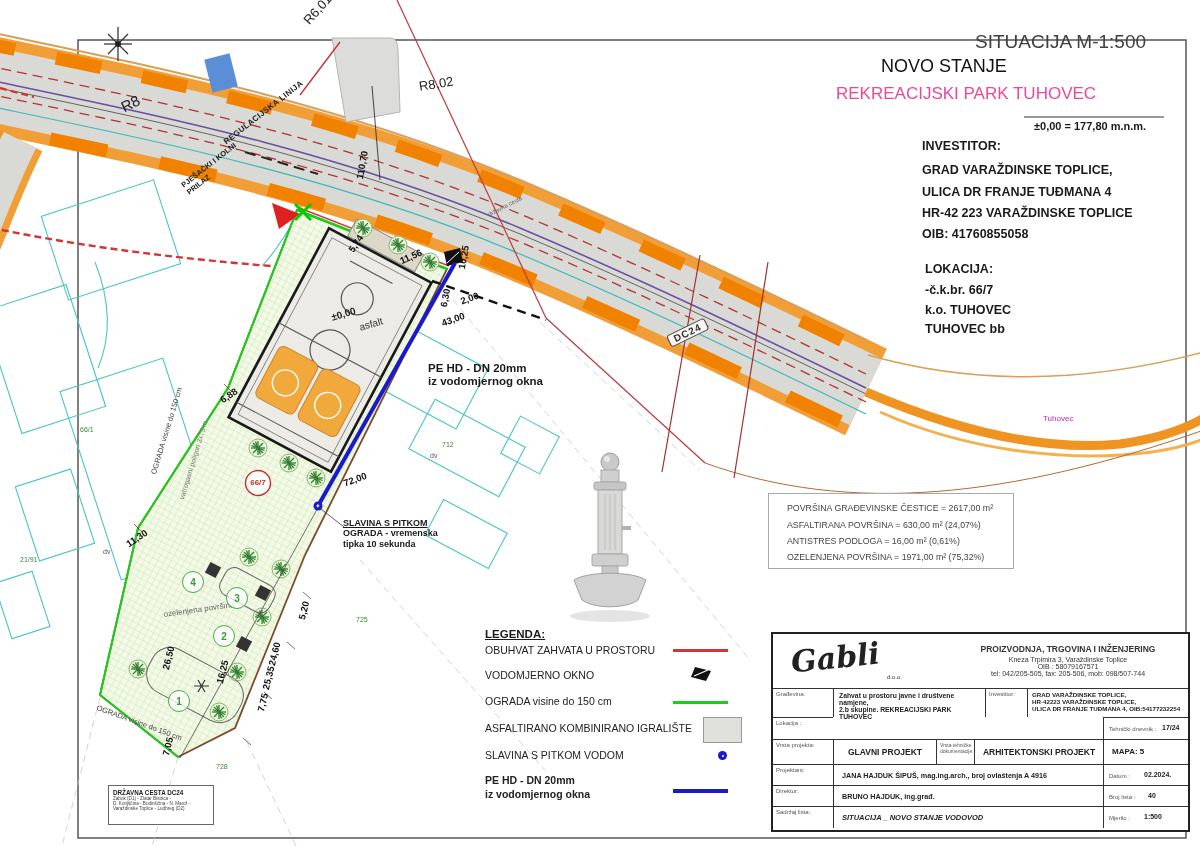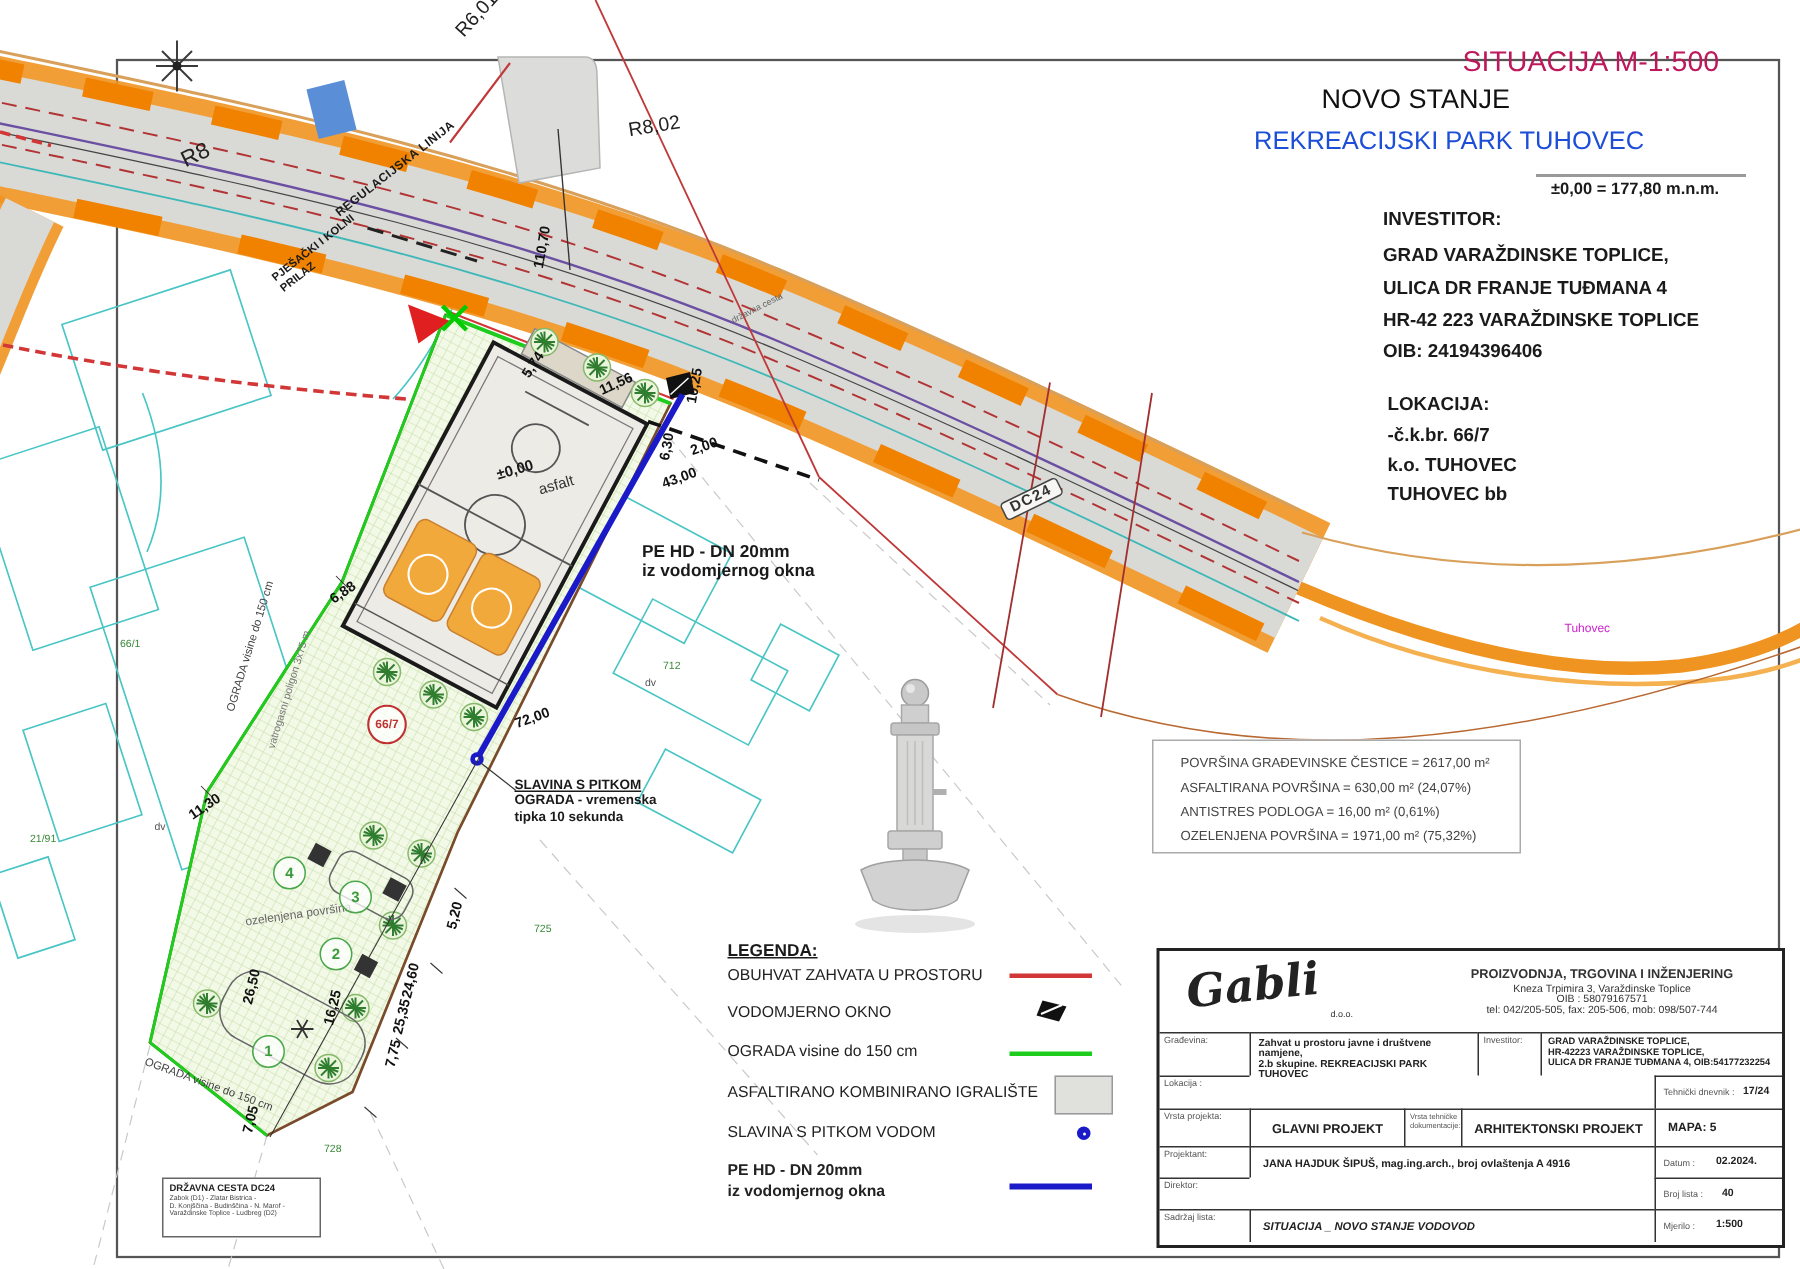--- a/index.html
+++ b/index.html
@@ -218,31 +218,31 @@
     <line x1="37" y1="46" x2="37" y2="102" stroke="#bdbdbd"></line>
     <line x1="42" y1="46" x2="42" y2="102" stroke="#bdbdbd"></line>
     <line x1="47" y1="46" x2="47" y2="102" stroke="#bdbdbd"></line>
     <rect x="54" y="78" width="9" height="4" fill="#b0b0b0"></rect>
     <rect x="24" y="106" width="36" height="12" rx="2" fill="#cfcfcf" stroke="#a8a8a8"></rect>
     <rect x="34" y="118" width="16" height="14" fill="#c8c8c8" stroke="#a8a8a8"></rect>
     <path d="M6,132 C20,123 64,123 78,132 L70,152 C58,161 26,161 14,152 Z" fill="#d2d2d2" stroke="#a0a0a0"></path>
   </g>
 </svg>
 
-<div class="lbl" style="left:975px;top:31px;font-size:19px;color:#be185d;">SITUACIJA  M-1:500</div>
+<div class="lbl" style="left:975px;top:31px;font-size:19px;color:#404040;">SITUACIJA  M-1:500</div>
 <div class="lbl" style="left:881px;top:56px;font-size:18px;color:#111;">NOVO STANJE</div>
-<div class="lbl" style="left:836px;top:84px;font-size:17px;color:#1d4ed8;">REKREACIJSKI PARK TUHOVEC</div>
+<div class="lbl" style="left:836px;top:84px;font-size:17px;color:#ec4899;">REKREACIJSKI PARK TUHOVEC</div>
 <div class="lbl" style="left:1024px;top:116px;width:140px;border-top:2px solid #999;"></div>
 <div class="lbl b" style="left:1034px;top:120px;font-size:11px;">±0,00 = 177,80 m.n.m.</div>
 
 <div class="lbl b" style="left:922px;top:139px;font-size:12.5px;">INVESTITOR:</div>
 <div class="lbl b" style="left:922px;top:163px;font-size:12.5px;">GRAD VARAŽDINSKE TOPLICE,</div>
 <div class="lbl b" style="left:922px;top:185px;font-size:12.5px;text-align:right;">ULICA DR FRANJE TUĐMANA 4</div>
 <div class="lbl b" style="left:922px;top:206px;font-size:12.5px;"> HR-42 223 VARAŽDINSKE TOPLICE</div>
-<div class="lbl b" style="left:922px;top:227px;font-size:12.5px;">OIB: 24194396406</div>
+<div class="lbl b" style="left:922px;top:227px;font-size:12.5px;">OIB: 41760855058</div>
 
 <div class="lbl b" style="left:925px;top:262px;font-size:12.5px;">LOKACIJA:</div>
 <div class="lbl b" style="left:925px;top:283px;font-size:12.5px;">-č.k.br.  66/7</div>
 <div class="lbl b" style="left:925px;top:303px;font-size:12.5px;">k.o. TUHOVEC</div>
 <div class="lbl b" style="left:925px;top:322px;font-size:12.5px;">TUHOVEC bb</div>
 
 <div class="areabox">
   <div style="top:9px;">POVRŠINA GRAĐEVINSKE ČESTICE = 2617,00 m²</div>
   <div style="top:26px;">ASFALTIRANA POVRŠINA = 630,00 m² (24,07%)</div>
   <div style="top:42px;">ANTISTRES PODLOGA = 16,00 m² (0,61%)</div>
@@ -398,20 +398,23 @@
     <div class="val" style="padding:6px 0 0 8px;font-size:7.2px;">JANA HAJDUK ŠIPUŠ, mag.ing.arch.,  broj ovlaštenja A 4916</div>
   </div>
   <div class="cell" style="left:330px;top:130px;width:85px;height:21px;">
     <span class="tinylbl" style="position:absolute;left:2px;top:6px;">Datum :</span>
     <span class="val" style="position:absolute;left:40px;top:6px;font-size:7px;">02.2024.</span>
   </div>
 
   <div class="cell" style="left:0;top:151px;width:60px;height:21px;border-left:none;">
     <div class="tinylbl">Direktor:</div>
   </div>
+  <div class="cell" style="left:60px;top:151px;width:270px;height:21px;">
+    <div class="val" style="padding:6px 0 0 8px;font-size:7.2px;">BRUNO HAJDUK, ing.građ.</div>
+  </div>
   <div class="cell" style="left:330px;top:151px;width:85px;height:21px;">
     <span class="tinylbl" style="position:absolute;left:2px;top:6px;">Broj lista :</span>
     <span class="val" style="position:absolute;left:44px;top:6px;font-size:7px;">40</span>
   </div>
 
   <div class="cell" style="left:0;top:172px;width:60px;height:22px;border-left:none;">
     <div class="tinylbl">Sadržaj lista:</div>
   </div>
   <div class="cell" style="left:60px;top:172px;width:270px;height:22px;">
     <div class="val" style="padding:6px 0 0 8px;font-size:7.5px;font-style:italic;">SITUACIJA _ NOVO STANJE   VODOVOD</div>

